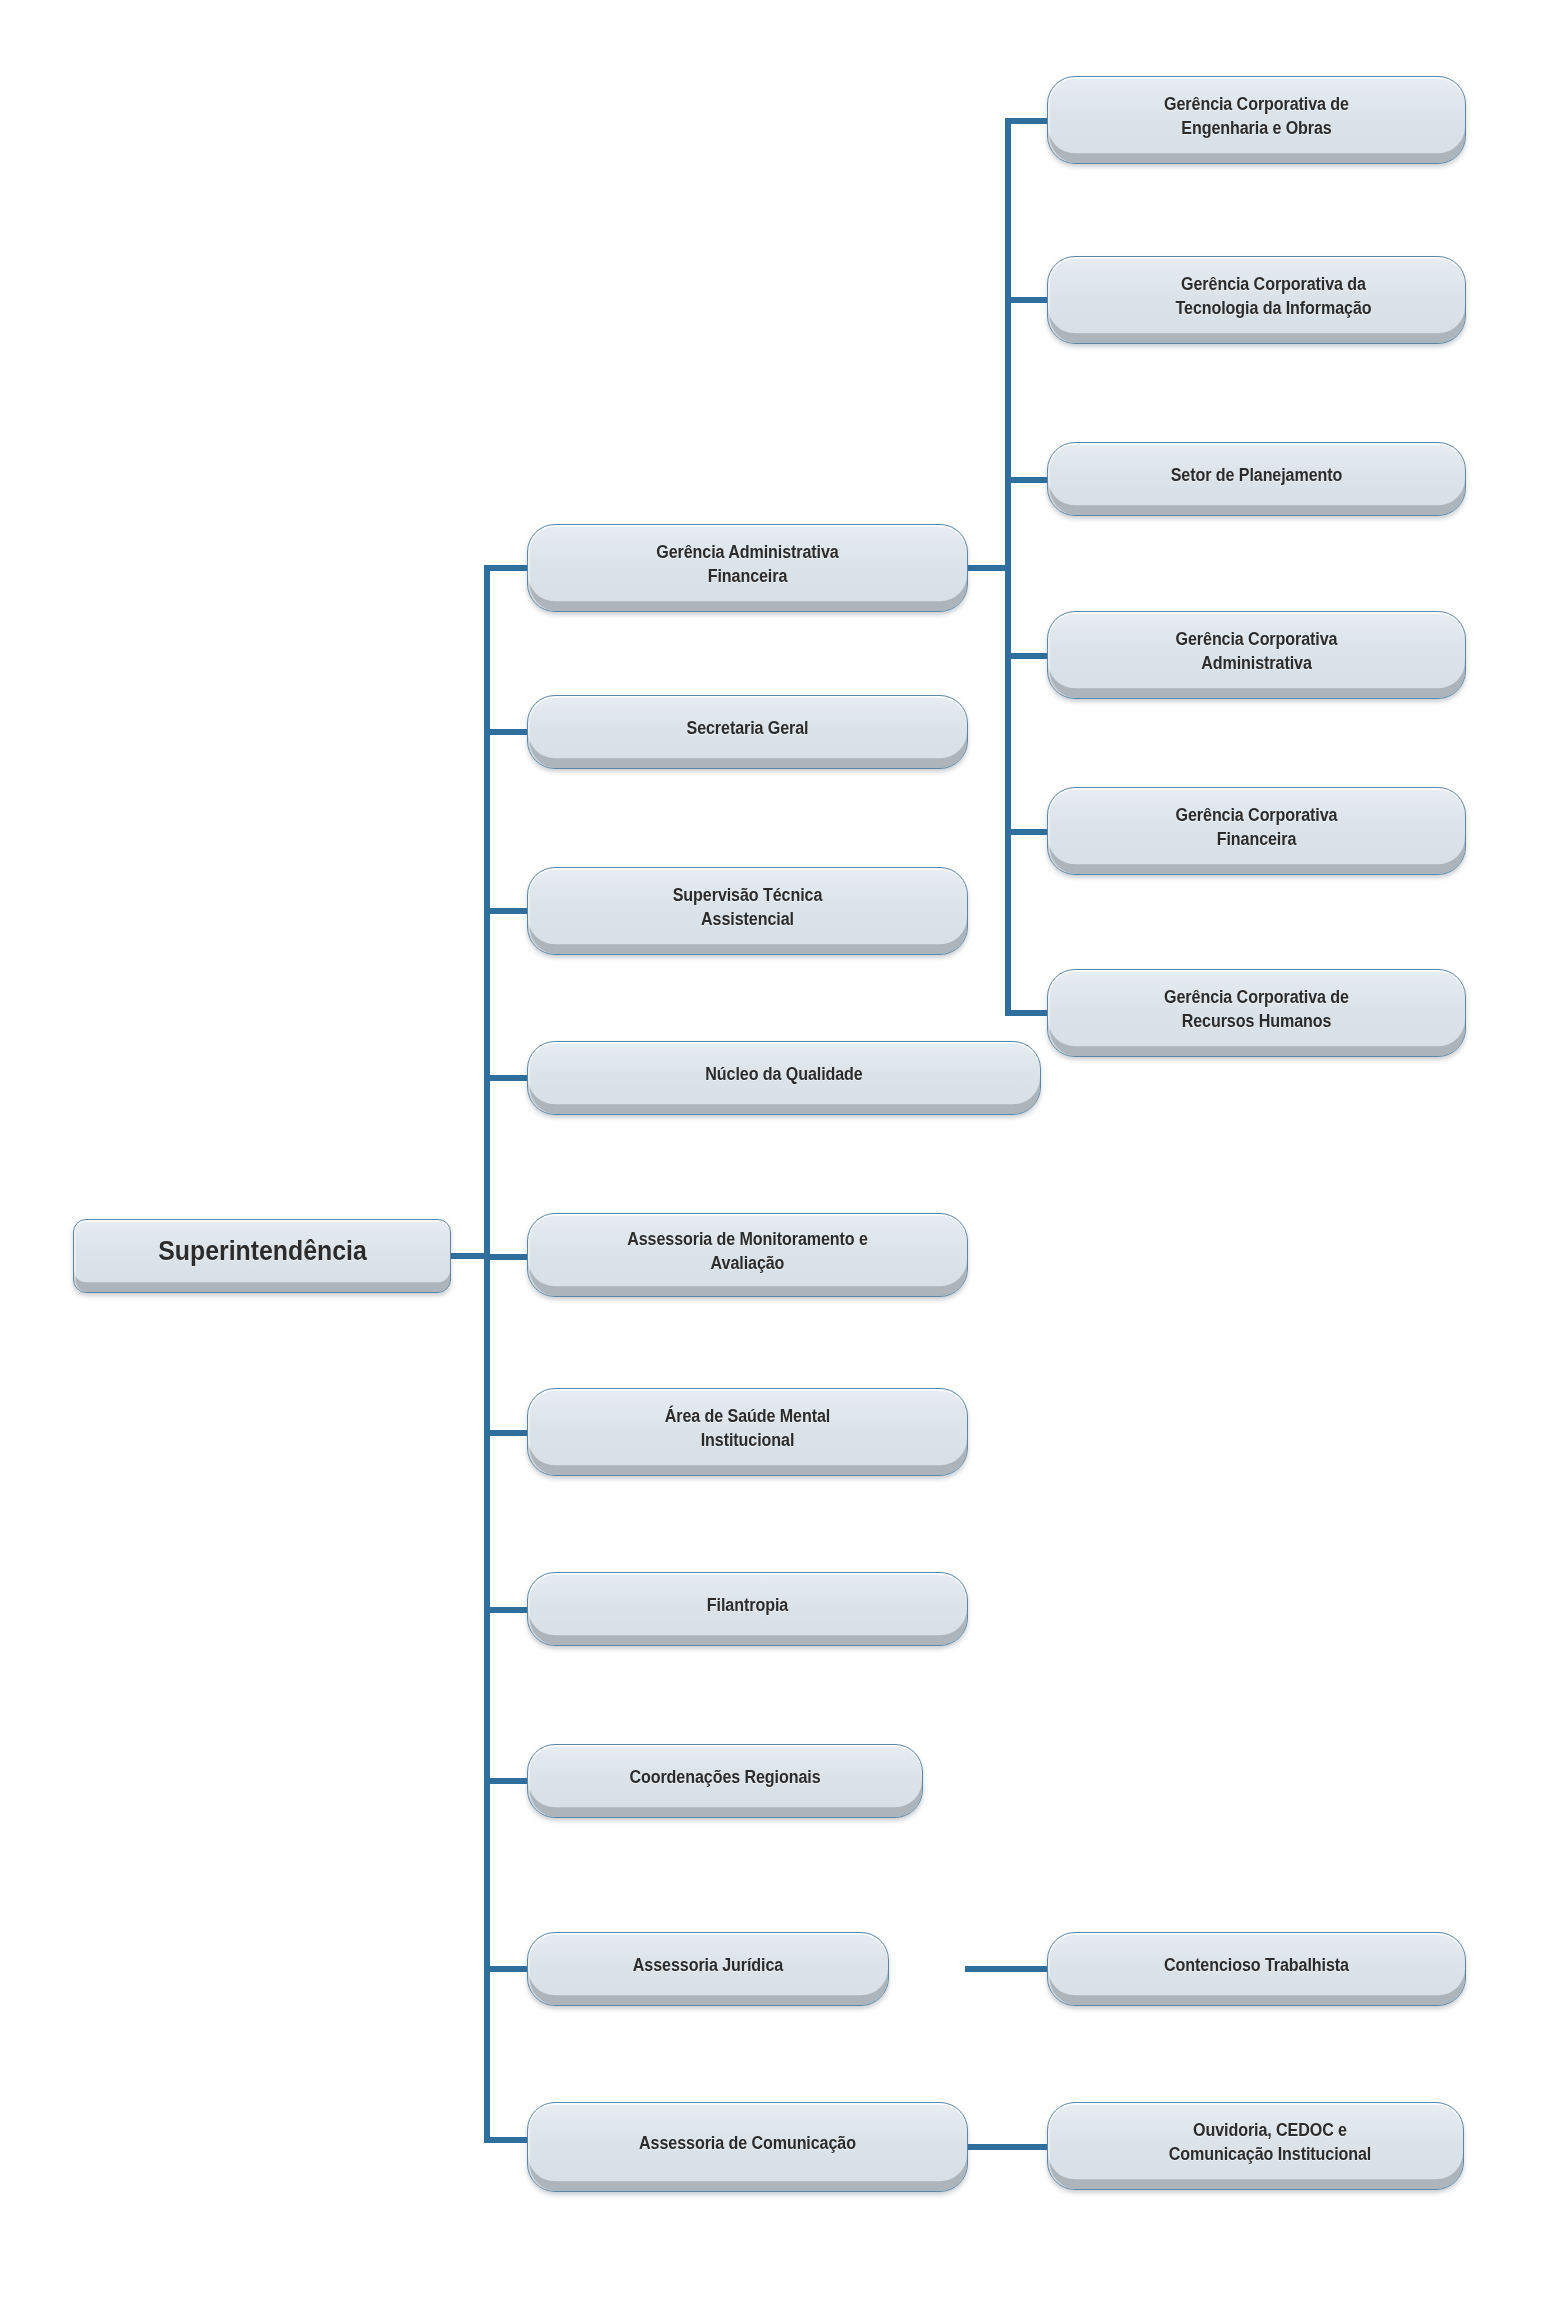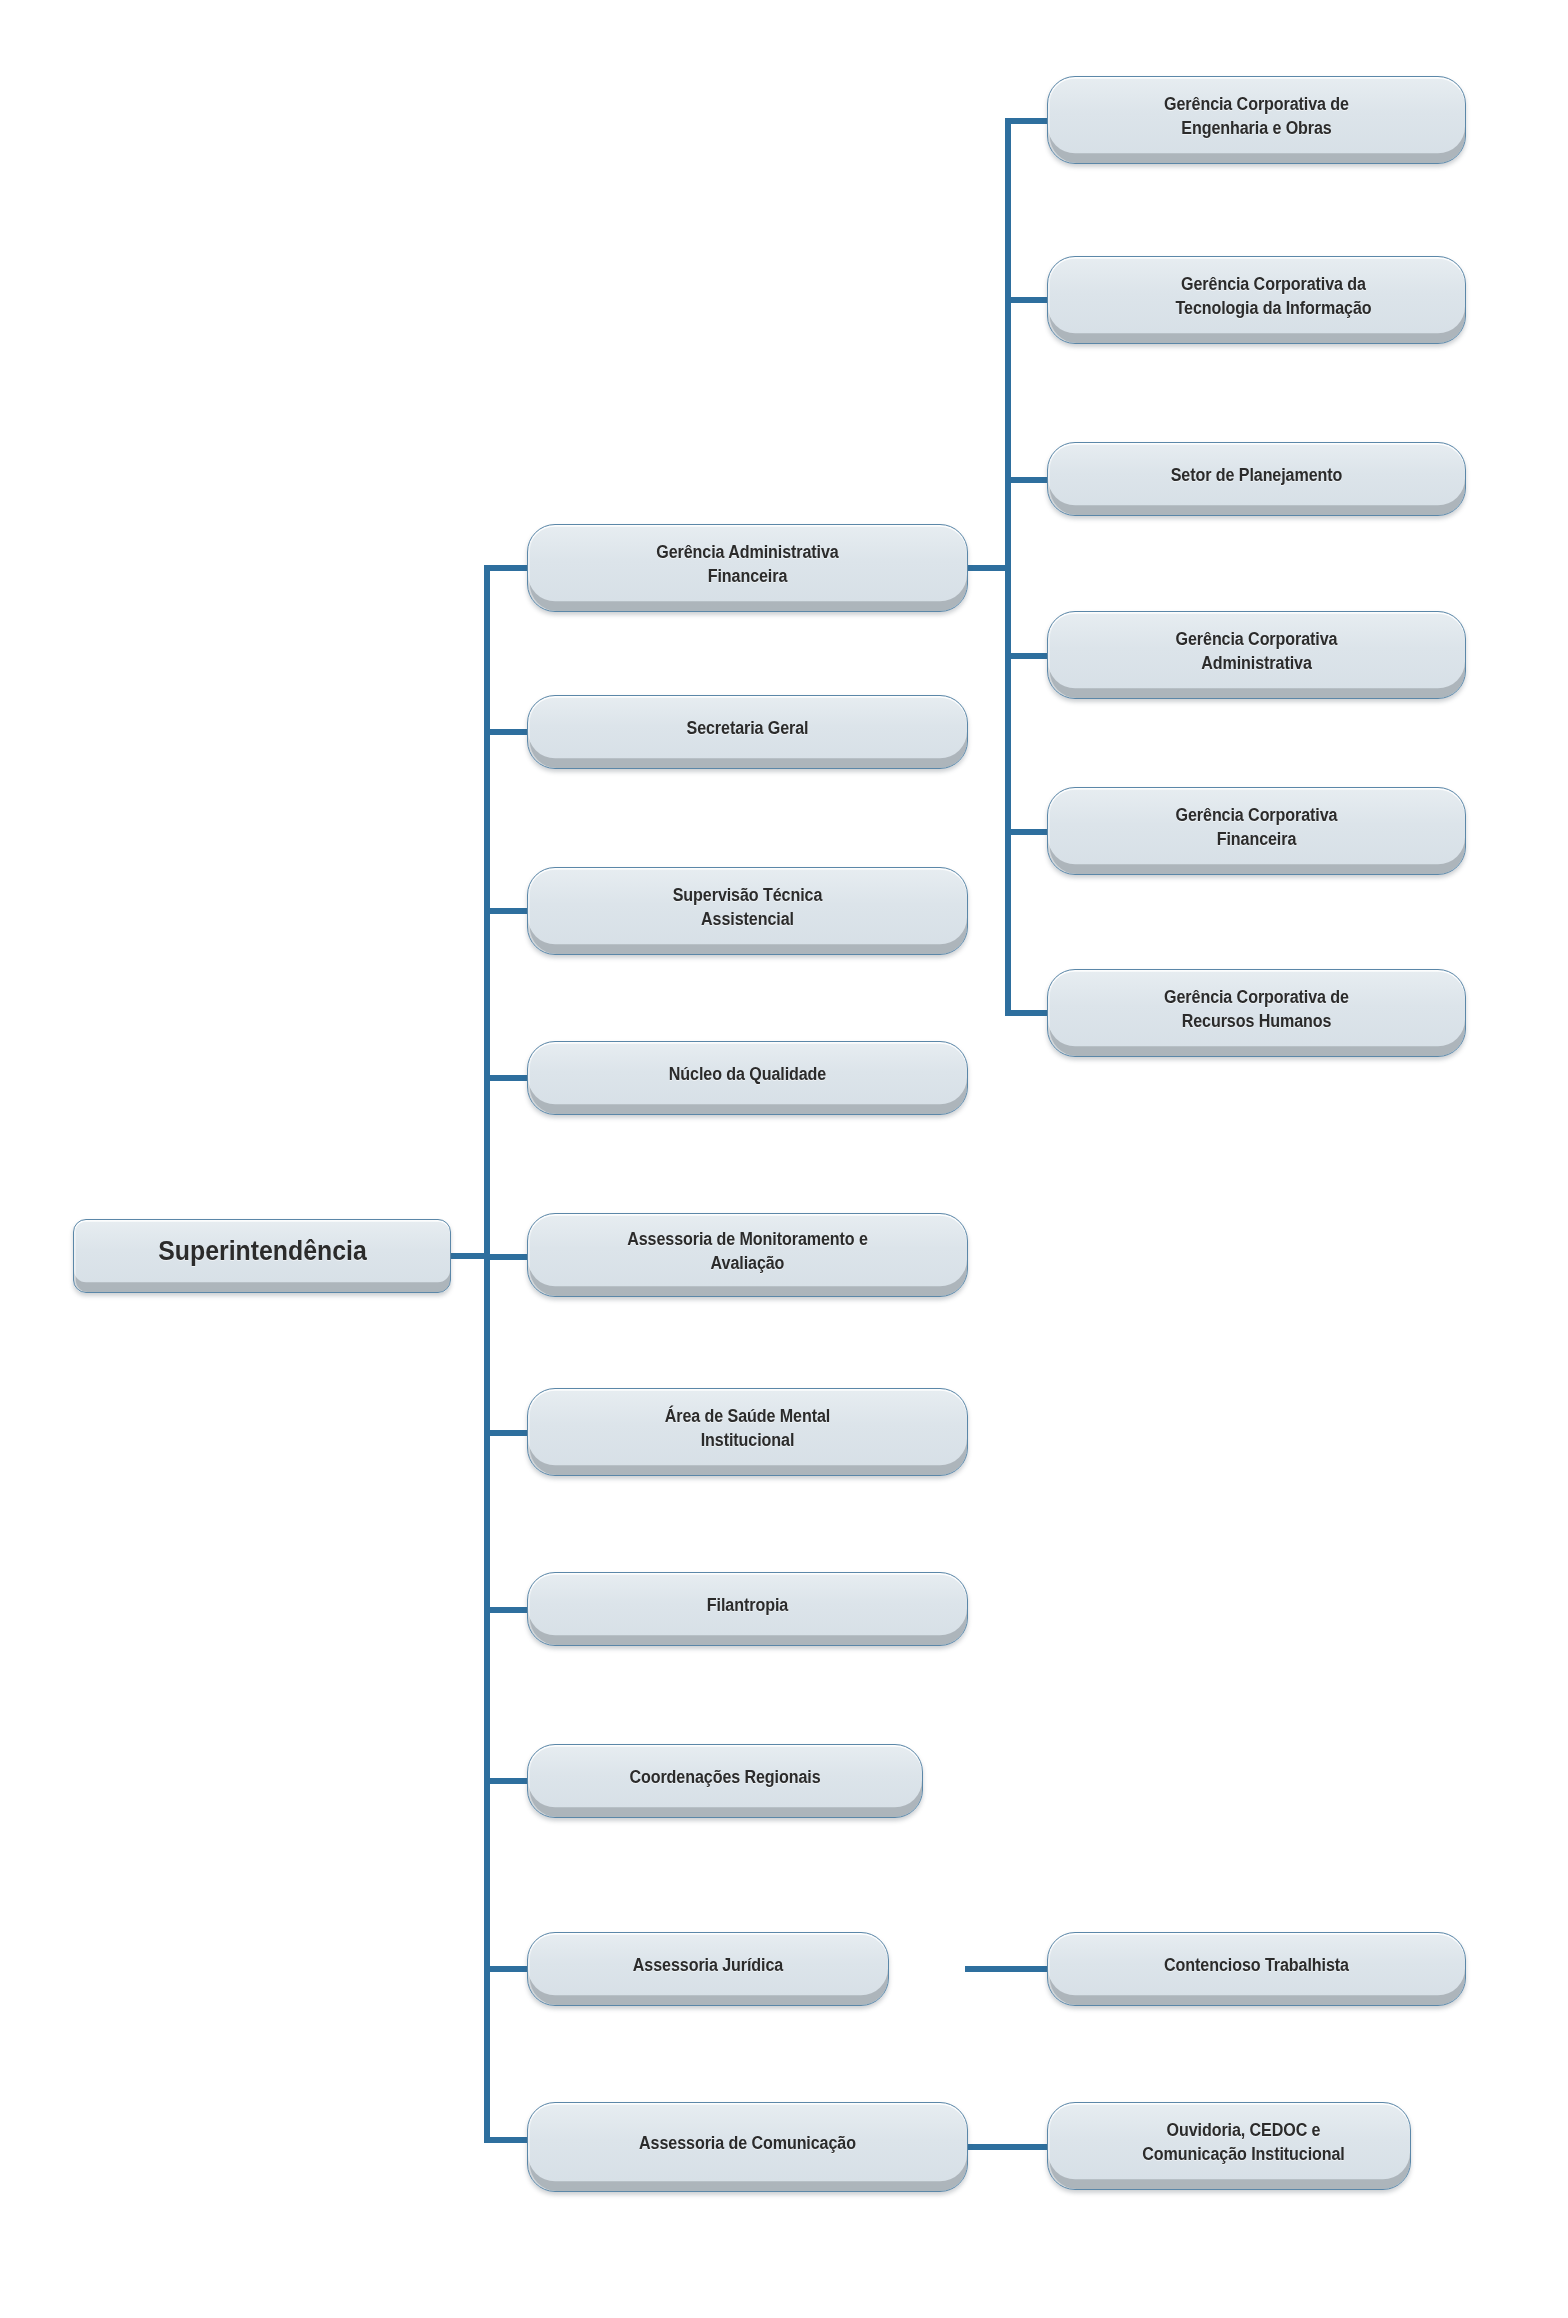--- a/index.html
+++ b/index.html
@@ -90,21 +90,21 @@
         <span class="lbl">Gerência Administrativa
 Financeira</span>
       </div>
       <div class="node" style="left: 527px; top: 695px; width: 441px; height: 74px;">
         <span class="lbl">Secretaria Geral</span>
       </div>
       <div class="node" style="left: 527px; top: 867px; width: 441px; height: 88px;">
         <span class="lbl">Supervisão Técnica
 Assistencial</span>
       </div>
-      <div class="node" style="left: 527px; top: 1041px; width: 441px; height: 74px;">
+      <div class="node" style="left: 527px; top: 1041px; width: 514px; height: 74px;">
         <span class="lbl">Núcleo da Qualidade</span>
       </div>
       <div class="node" style="left: 527px; top: 1213px; width: 441px; height: 84px;">
         <span class="lbl">Assessoria de Monitoramento e
 Avaliação</span>
       </div>
       <div class="node" style="left: 527px; top: 1388px; width: 441px; height: 88px;">
         <span class="lbl">Área de Saúde Mental
 Institucional</span>
       </div>
@@ -139,19 +139,19 @@
         <span class="lbl">Gerência Corporativa
 Financeira</span>
       </div>
       <div class="node" style="left: 1047px; top: 969px; width: 419px; height: 88px;">
         <span class="lbl">Gerência Corporativa de
 Recursos Humanos</span>
       </div>
       <div class="node" style="left: 1047px; top: 1932px; width: 419px; height: 74px;">
         <span class="lbl">Contencioso Trabalhista</span>
       </div>
-      <div class="node" style="left: 1047px; top: 2102px; width: 364px; height: 88px; padding-left: 40px;">
+      <div class="node" style="left: 1047px; top: 2102px; width: 417px; height: 88px; padding-left: 40px;">
         <span class="lbl">Ouvidoria, CEDOC e
 Comunicação Institucional</span>
       </div>
     </div>
 </div>
 
 
 </body></html>

